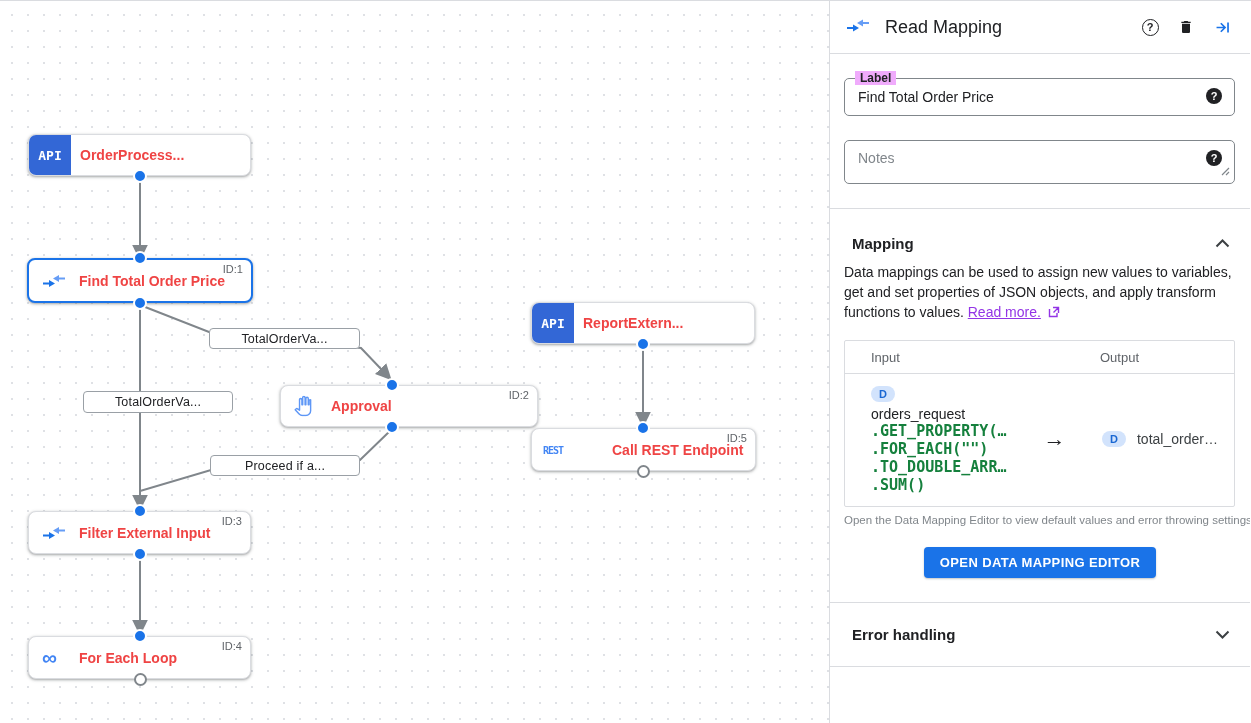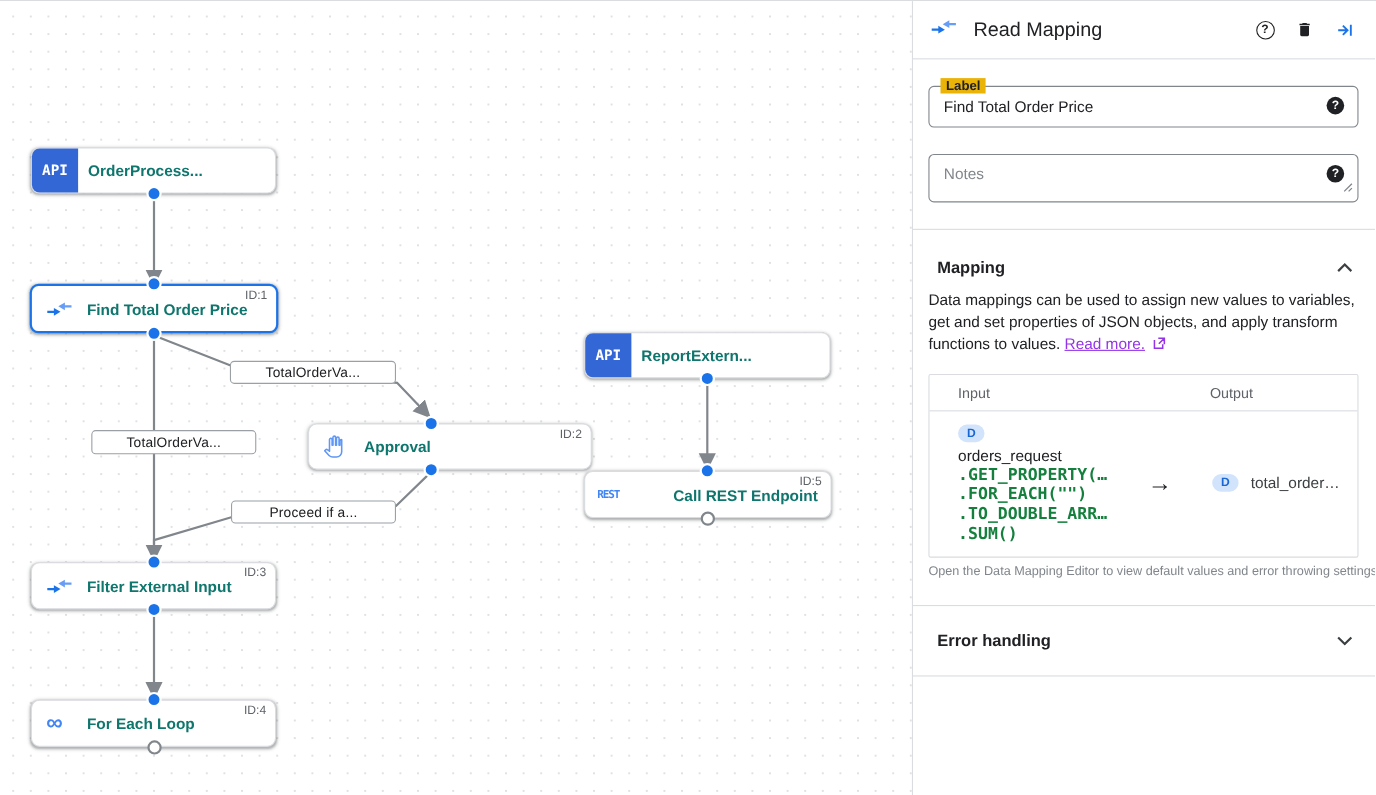--- a/index.html
+++ b/index.html
@@ -13,21 +13,21 @@
     background-size:16px 16px; background-position:4px 6px;
     border-right:1px solid #dadce0; overflow:hidden;
   }
   .edges { position:absolute; left:0; top:0; z-index:1; }
   .node {
     position:absolute; z-index:2; background:#fff; border:1px solid #dadce0; border-radius:8px;
     box-shadow:0 1px 2px rgba(60,64,67,.30), 0 1px 3px 1px rgba(60,64,67,.15);
     display:flex; align-items:center;
   }
   .node.selected { border:2px solid #1a73e8; }
-  .node-label { font-size:14px; font-weight:bold; color:#0f766e; white-space:nowrap; }
+  .node-label { font-size:14px; font-weight:bold; color:#ef4444; white-space:nowrap; }
   .node-id { position:absolute; top:3px; right:8px; font-size:11px; color:#5f6368; }
   .type-block {
     width:42px; align-self:stretch; background:#3367d6; border-radius:7px 0 0 7px;
     display:flex; align-items:center; justify-content:center;
     color:#fff; font-family:"DejaVu Sans Mono", monospace; font-weight:bold; font-size:13px;
   }
   .trigger-label { margin-left:9px; }
   .step-icon { position:absolute; left:13px; top:50%; transform:translateY(-50%); display:flex; align-items:center; }
   .step-label { margin-left:50px; }
   .rest-word { position:absolute; left:11px; top:50%; transform:translateY(-50%);
@@ -46,21 +46,21 @@
   .panel-header { height:53px; display:flex; align-items:center; padding:0 16px; border-bottom:1px solid #dadce0; }
   .panel-title { font-size:18px; font-weight:500; color:#202124; margin-left:15px; flex:1; }
   .hdr-icon { display:flex; align-items:center; justify-content:center; width:24px; height:24px; cursor:pointer; }
   .hdr-icon + .hdr-icon { margin-left:12px; }
   .help-outline { width:17px; height:17px; border:1.6px solid #202124; border-radius:50%; color:#202124;
     font-size:11px; font-weight:bold; display:flex; align-items:center; justify-content:center; }
   .section-head { display:flex; align-items:center; justify-content:space-between; padding:0 20px 0 22px; }
   .section-title { font-size:15px; font-weight:bold; color:#202124; }
   .sec-general { margin-top:24px; }
   .field { position:relative; margin:20px 15px 0 14px; border:1px solid #80868b; border-radius:5px; }
-  .field-label { position:absolute; top:-8px; left:10px; background:#eab308; padding:0 5px;
+  .field-label { position:absolute; top:-8px; left:10px; background:#f0abfc; padding:0 5px;
     font-size:12px; font-weight:bold; color:#202124; }
   .field input, .field textarea {
     width:100%; border:none; outline:none; background:transparent; font-family:"Liberation Sans", sans-serif;
     font-size:14px; color:#202124; padding:10px 40px 10px 13px; resize:none;
   }
   .field textarea { height:42px; padding-top:9px; }
   .field textarea::placeholder, .field input::placeholder { color:#80868b; }
   .help-filled { position:absolute; right:12px; top:9px; width:16px; height:16px; background:#202124; border-radius:50%;
     color:#fff; font-size:11px; font-weight:bold; display:flex; align-items:center; justify-content:center; cursor:pointer; }
   .notes-field { margin-top:24px; height:44px; }
@@ -273,20 +273,23 @@
           <div class="arrow-cell">→</div>
           <div class="output-cell">
             <span class="d-badge">D</span>
             <span class="output-var">total_order…</span>
           </div>
         </div>
       </div>
 
       <div class="map-footnote">Open the Data Mapping Editor to view default values and error throwing settings.</div>
 
+      <div class="btn-row">
+        <button class="primary-btn">OPEN DATA MAPPING EDITOR</button>
+      </div>
     </div>
 
     <div class="divider"></div>
 
     <div class="sec-error">
       <div class="section-head">
         <span class="section-title">Error handling</span>
         <svg class="chev" width="15" height="9" viewBox="0 0 15 9">
             <path d="M1.5,1.5 L7.5,7.5 L13.5,1.5" stroke="#3c4043" stroke-width="2" fill="none"></path>
           </svg>

